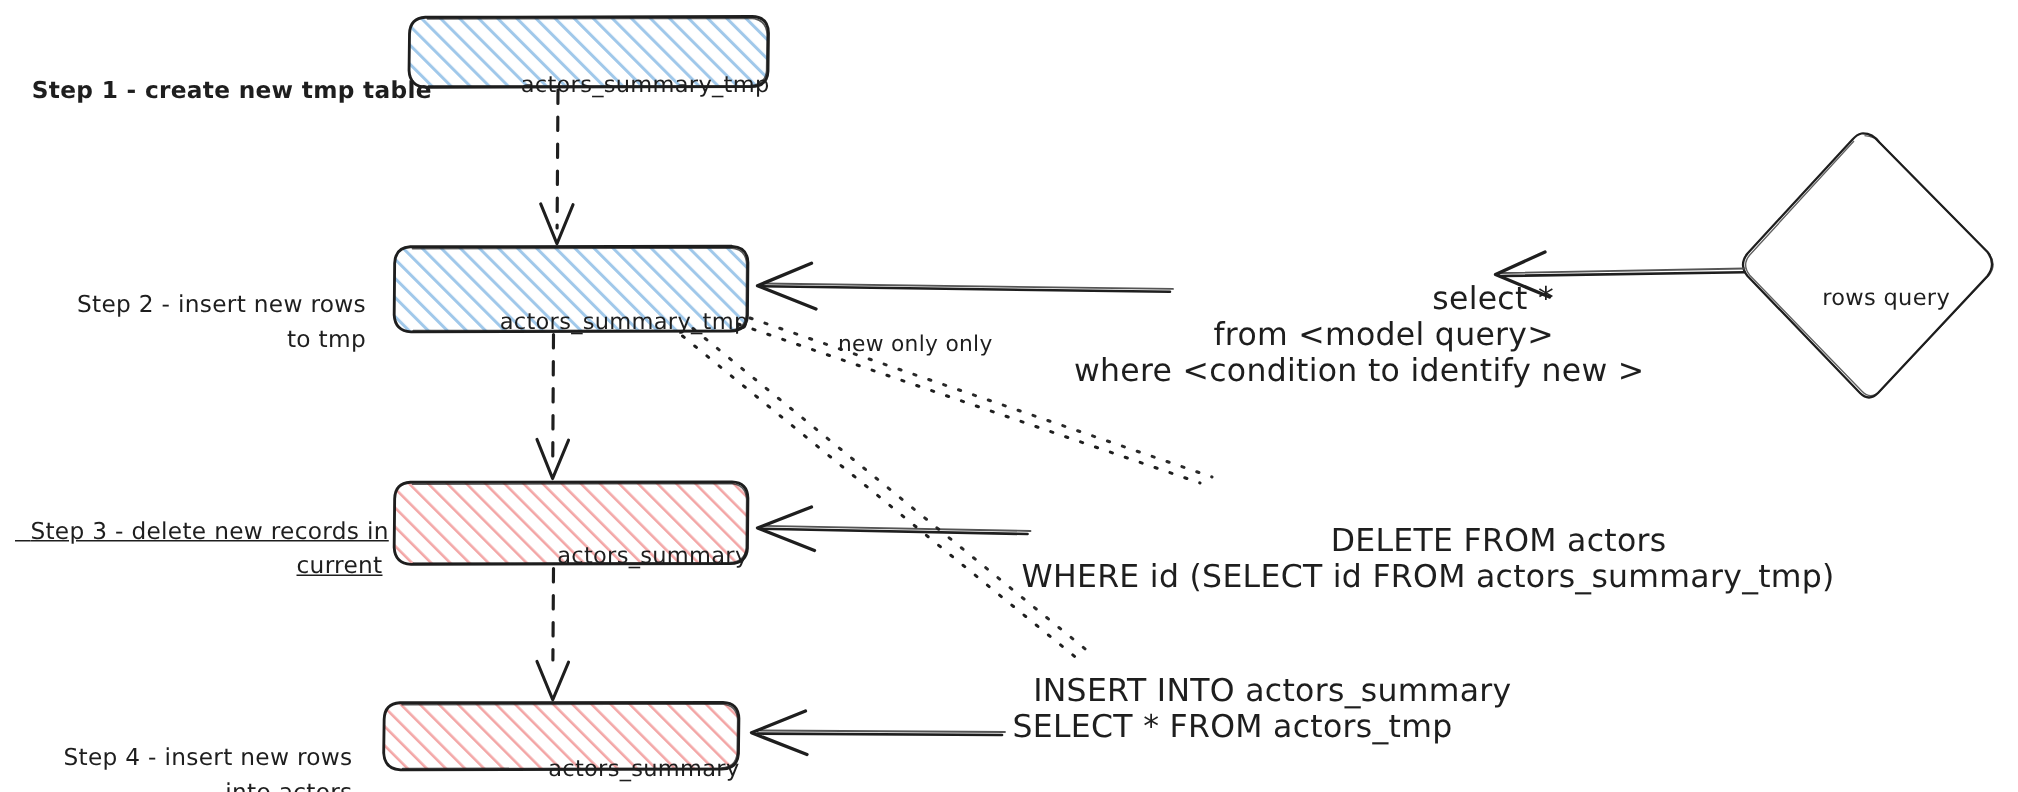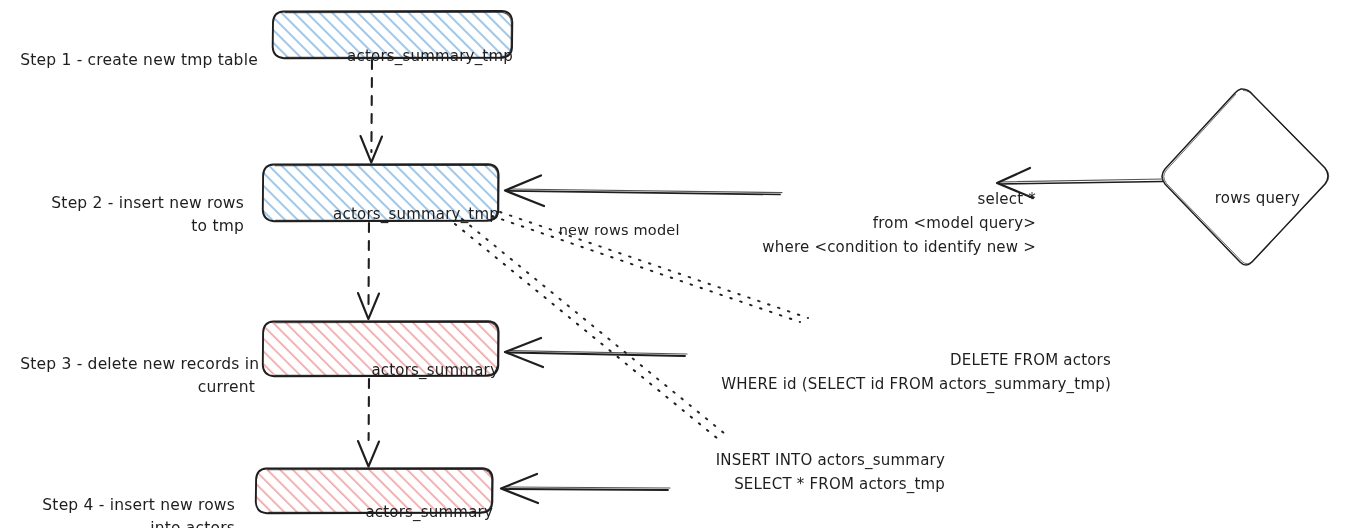--- a/index.html
+++ b/index.html
@@ -10,21 +10,21 @@
   }
   #canvas{position:absolute;inset:0;width:1345px;height:528px;}
   .lbl{
     position:absolute;
     font-family:"DejaVu Sans","Liberation Sans",sans-serif;
     font-size:15px;line-height:21px;color:#1e1e1e;
     white-space:pre;text-align:right;letter-spacing:.2px;
   }
   .step-label{font-size:15.5px;line-height:23px;}
   .node-label{font-size:15px;color:#1e1e1e;}
-  .sql{font-size:15px;line-height:24px;}
+  .sql{font-size:21px;line-height:24px;}
   .edge-label{font-size:14.5px;}
   svg{display:block;}
 </style>
 </head>
 <body>
 
 <svg id="canvas" viewBox="0 0 1345 528" xmlns="http://www.w3.org/2000/svg">
   <defs>
     <pattern id="hatch-blue" width="9" height="9" patternTransform="rotate(-45)" patternUnits="userSpaceOnUse">
       <rect width="9" height="9" fill="#ffffff"></rect>
@@ -107,30 +107,30 @@
   <g>
     <path d="M492,216 L800,322" fill="none" stroke="#1e1e1e" stroke-width="2" stroke-dasharray="1.5 9" stroke-linecap="round"></path>
     <path d="M500,212 L808,318" fill="none" stroke="#1e1e1e" stroke-width="2" stroke-dasharray="1.5 9" stroke-linecap="round" opacity=".95"></path>
   </g>
   <g>
     <path d="M455,224 L723,443" fill="none" stroke="#1e1e1e" stroke-width="2" stroke-dasharray="1.5 9" stroke-linecap="round"></path>
     <path d="M462,219 L730,438" fill="none" stroke="#1e1e1e" stroke-width="2" stroke-dasharray="1.5 9" stroke-linecap="round" opacity=".95"></path>
   </g>
 </svg>
 
-<div class="lbl step-label" style="left:10px;top:26px;width:250px;text-align:left;">
+<div class="lbl step-label" style="left:10px;top:26px;width:250px;text-align:left;font-weight:bold;">
   <span>Step 1 - create new tmp table</span>
 </div>
 
 <div class="lbl step-label" style="left:22px;top:169px;width:222px;">
   <span>Step 2 - insert new rows
 to tmp</span>
 </div>
 
-<div class="lbl step-label" style="left:10px;top:330px;width:245px;">
+<div class="lbl step-label" style="left:10px;top:320px;width:245px;text-decoration:underline;">
   <span>Step 3 - delete new records in
 current</span>
 </div>
 
 <div class="lbl step-label" style="left:20px;top:471px;width:215px;">
   <span>Step 4 - insert new rows
 into actors</span>
 </div>
 
 <div class="lbl node-label" style="left:272px;top:25px;width:241px;">
@@ -147,21 +147,21 @@
 
 <div class="lbl node-label" style="left:255px;top:481px;width:238px;">
   <span>actors_summary</span>
 </div>
 
 <div class="lbl node-label" style="left:1180px;top:167px;width:120px;">
   <span>rows query</span>
 </div>
 
 <div class="lbl edge-label" style="left:549px;top:199px;width:130px;text-align:left;">
-  <span>new rows model</span>
+  <span>new only only</span>
 </div>
 
 <div class="lbl sql" style="left:716px;top:163px;width:320px;">
   <span>select *
 from &lt;model query&gt;
 where &lt;condition to identify new &gt;</span>
 </div>
 
 <div class="lbl sql" style="left:681px;top:324px;width:430px;">
   <span>DELETE FROM actors

